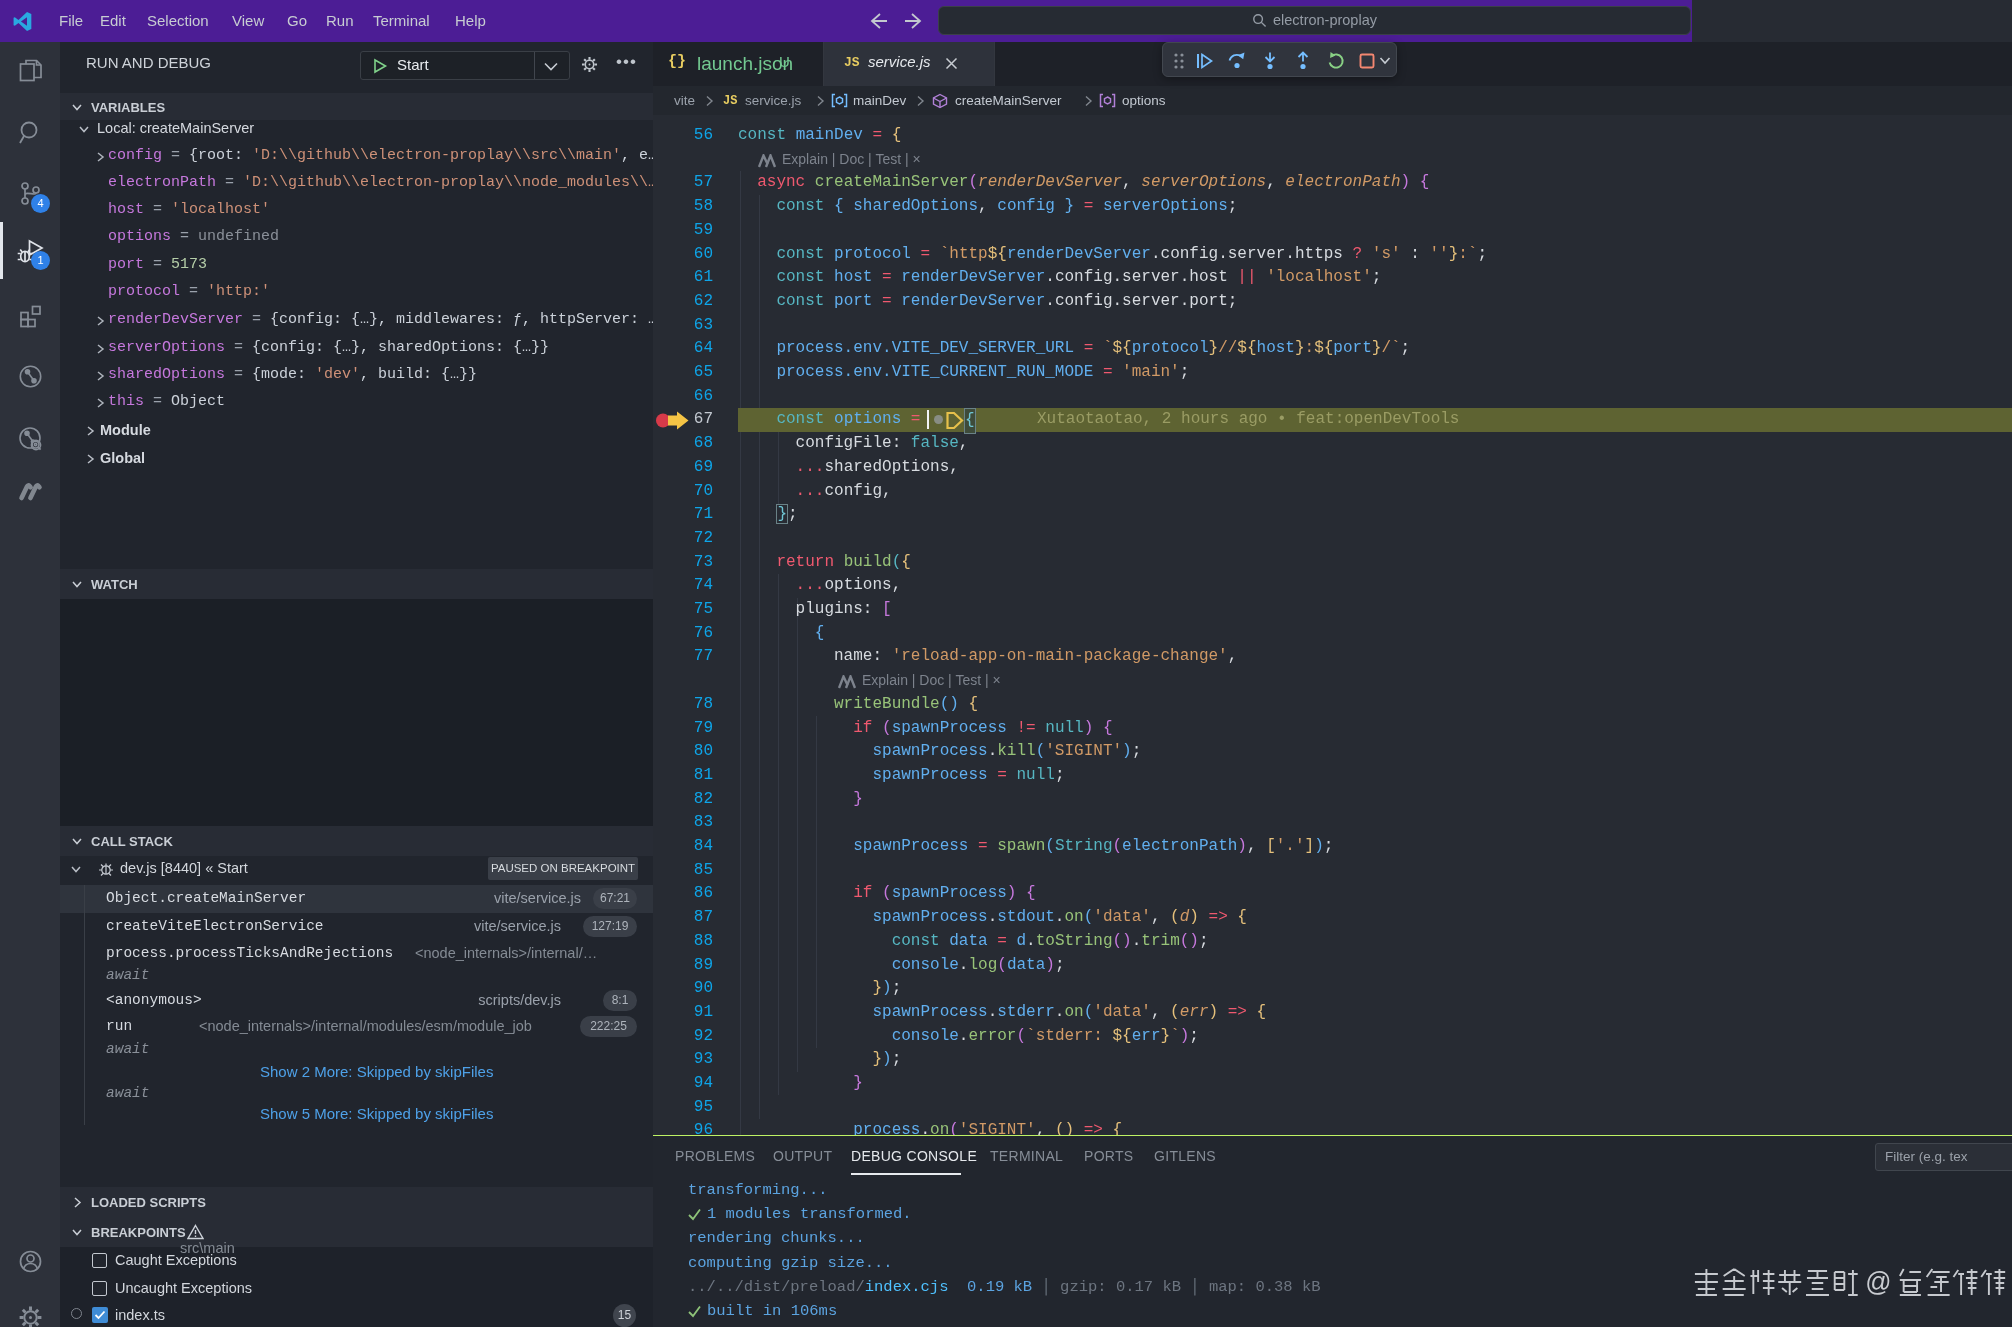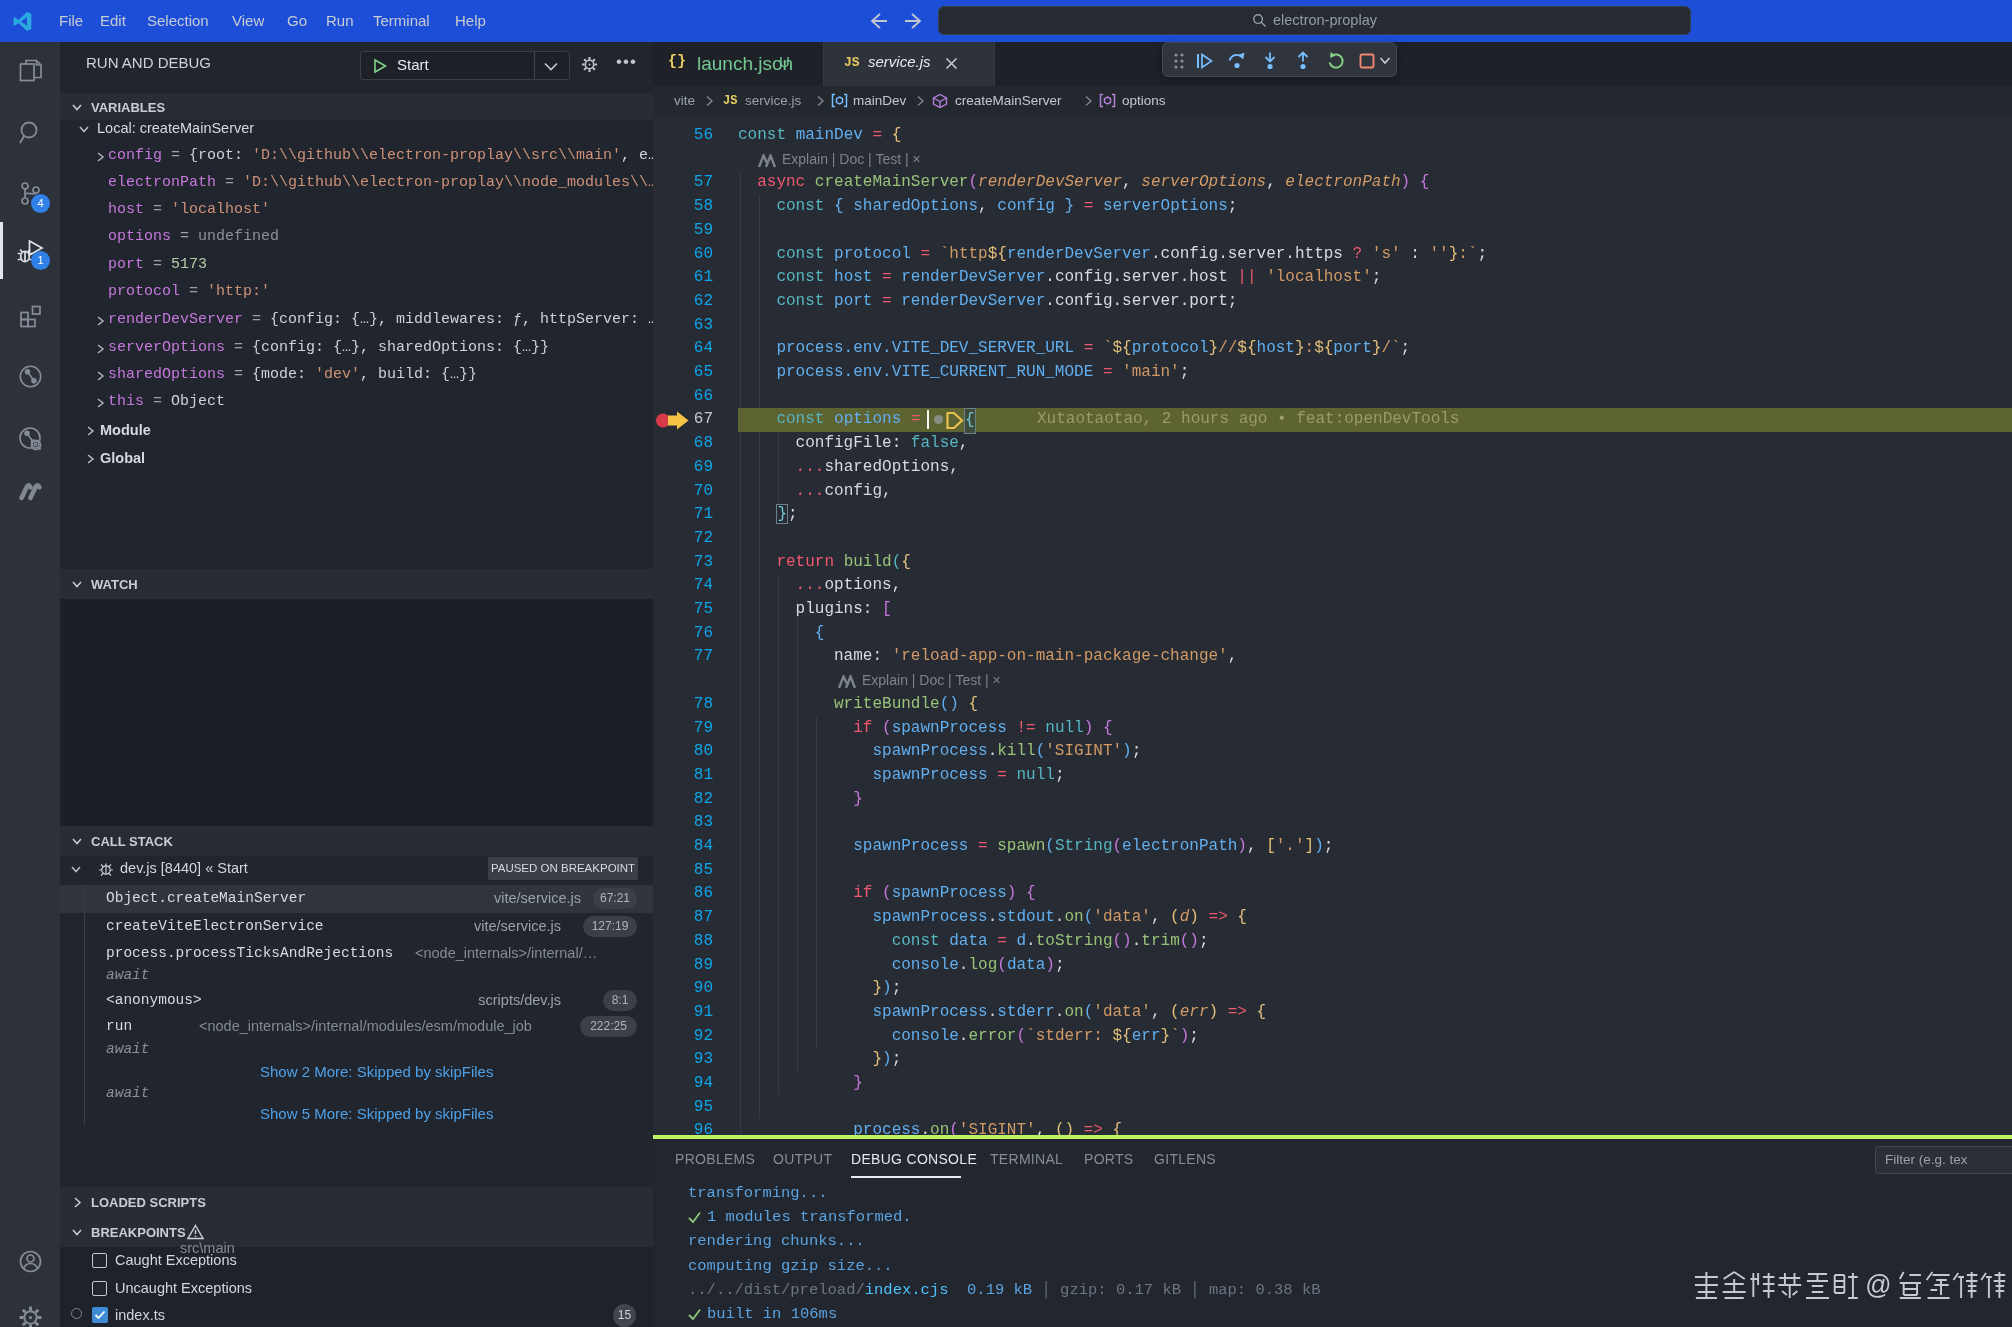--- a/index.html
+++ b/index.html
@@ -1,19 +1,19 @@
 <!DOCTYPE html>
 <html><head><meta charset="utf-8"><style>
 *{margin:0;padding:0;box-sizing:border-box}
 html,body{width:2012px;height:1327px;overflow:hidden}
 body{position:relative;background:#272b33;font-family:"Liberation Sans",sans-serif;-webkit-font-smoothing:antialiased}
 .abs{position:absolute}
 .mono{font-family:"Liberation Mono",monospace}
 
-#titlebar{position:absolute;left:0;top:0;width:2012px;height:42px;background:#1d4ed8}
+#titlebar{position:absolute;left:0;top:0;width:1692px;height:42px;background:#4c1d95}
 #titlebar .menu{position:absolute;top:0;height:42px;line-height:42px;color:#c7ccd2;font-size:15px}
 #searchbox{position:absolute;left:938px;top:6px;width:753px;height:29px;background:#262b33;border:1px solid #3b4048;border-radius:6px;color:#959ca6;font-size:14.5px;text-align:center;line-height:27px}
 
 #actbar{position:absolute;left:0;top:42px;width:60px;height:1285px;background:#2d313a}
 .actico{position:absolute;left:17px;width:27px;height:27px}
 .badge{position:absolute;width:19px;height:19px;border-radius:10px;background:#2f81e8;color:#fff;font-size:11px;text-align:center;line-height:19px}
 
 #sidebar{position:absolute;left:60px;top:42px;width:593px;height:1285px;background:#21252d;overflow:hidden}
 .sechead{position:absolute;left:0;width:593px;height:29px;background:#282c35;color:#c9ced5;font-weight:bold;font-size:13px;line-height:29px}
 .sechead .chev{position:absolute;left:11px;top:8px}
@@ -25,21 +25,21 @@
 #editor{position:absolute;left:653px;top:115px;width:1359px;height:1020px;background:#272b33;overflow:hidden}
 .cl{position:absolute;white-space:pre;font-family:"Liberation Mono",monospace;font-size:16px;line-height:23.7px;height:24px}
 .ln{position:absolute;width:60px;text-align:right;color:#0ea5e9;font-family:"Liberation Mono",monospace;font-size:16px;line-height:23.7px}
 .guide{position:absolute;width:1px;background:#343944}
 
 .red{color:#ef596f}.teal{color:#56b6c2}.blu{color:#61afef}.grn{color:#98c379}
 .org{color:#d19a66}.wht{color:#d7dbe0}.gold{color:#e5c07b}.pur{color:#c678dd}
 .itl{font-style:italic}
 .lens{position:absolute;color:#7d838d;font-size:14px;white-space:pre}
 
-#panel{position:absolute;left:653px;top:1135px;width:1359px;height:192px;background:#22262e;border-top:4px solid #bef264}
+#panel{position:absolute;left:653px;top:1135px;width:1359px;height:192px;background:#22262e;border-top:1px solid #bef264}
 .ptab{position:absolute;top:0;height:40px;line-height:40px;font-size:14px;color:#868d97;letter-spacing:.3px}
 .conline{position:absolute;white-space:pre;font-family:"Liberation Mono",monospace;font-size:15.5px}
 .cblue{color:#5ba3e0}.cgray{color:#6d7580}
 </style></head><body>
 <div id="titlebar">
   <svg class="abs" style="left:13px;top:12px" width="19" height="19" viewBox="0 0 100 100">
     <path fill="#2aa8e0" fill-rule="evenodd" d="M96.5 10.7 L73.8 0 L28.8 42 L9.5 27 L3 30 V70 L9.5 73 L28.8 58 L73.8 100 L96.5 89.3 Z M73.7 27.5 V72.5 L41.8 50 Z"></path>
   </svg>
   <div class="menu" style="left:59px">File</div>
   <div class="menu" style="left:100px">Edit</div>

